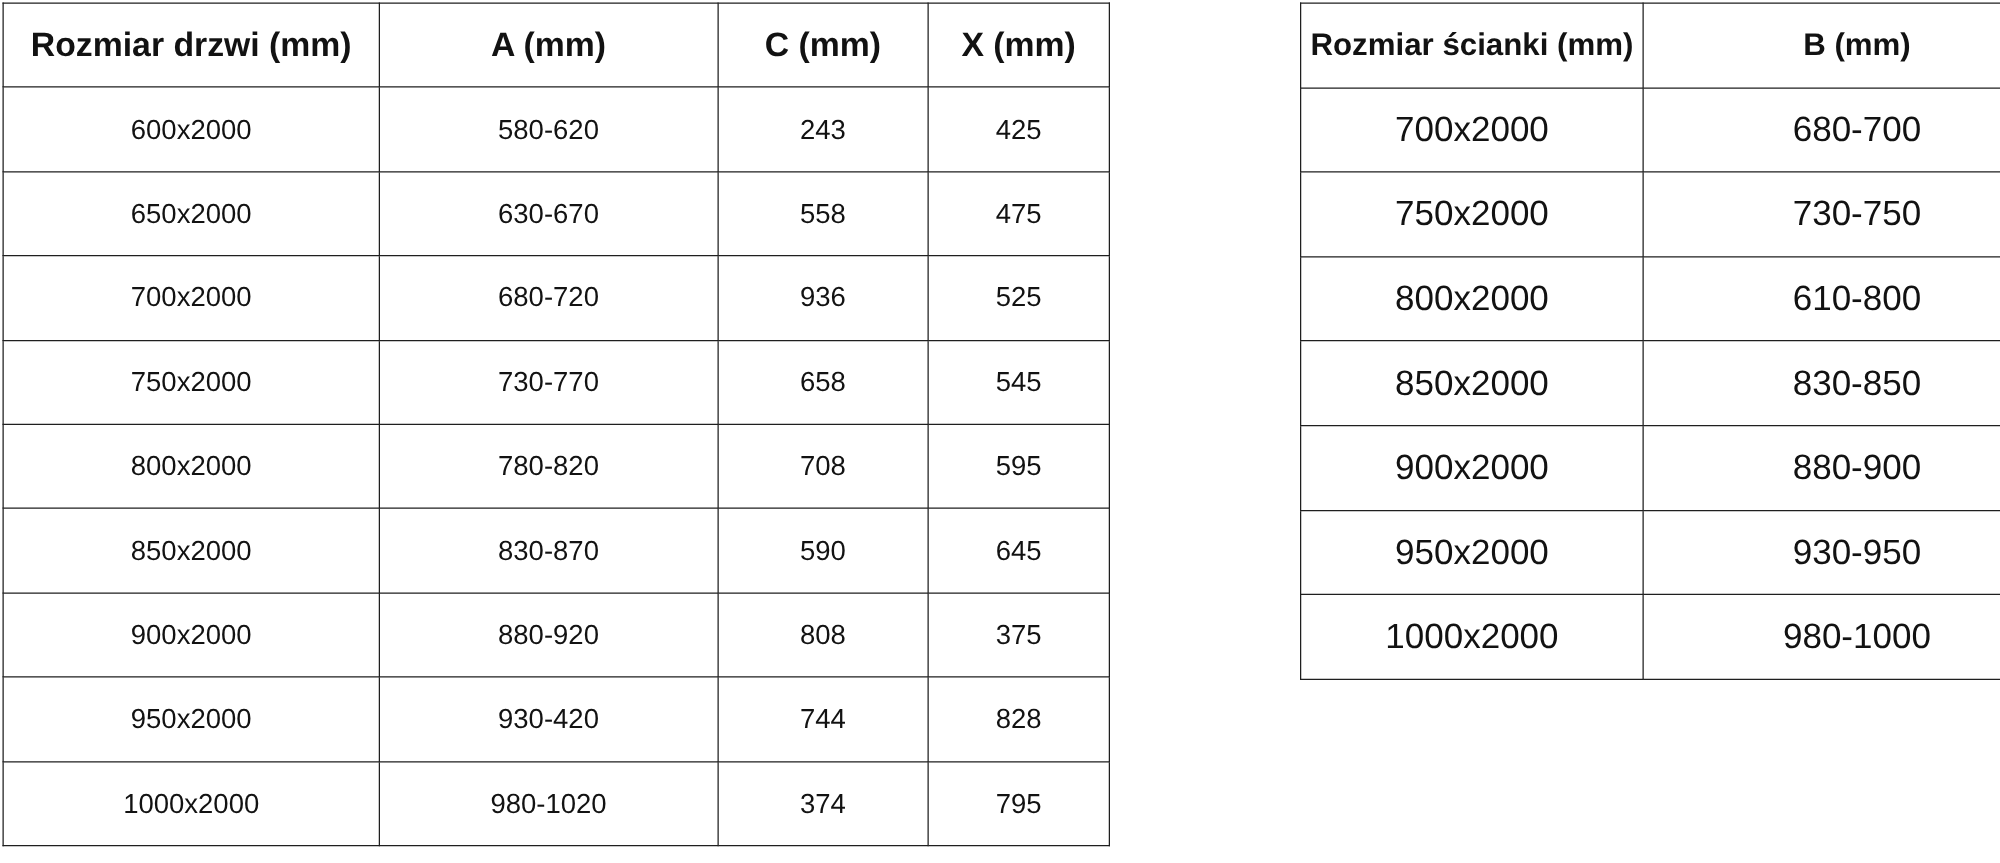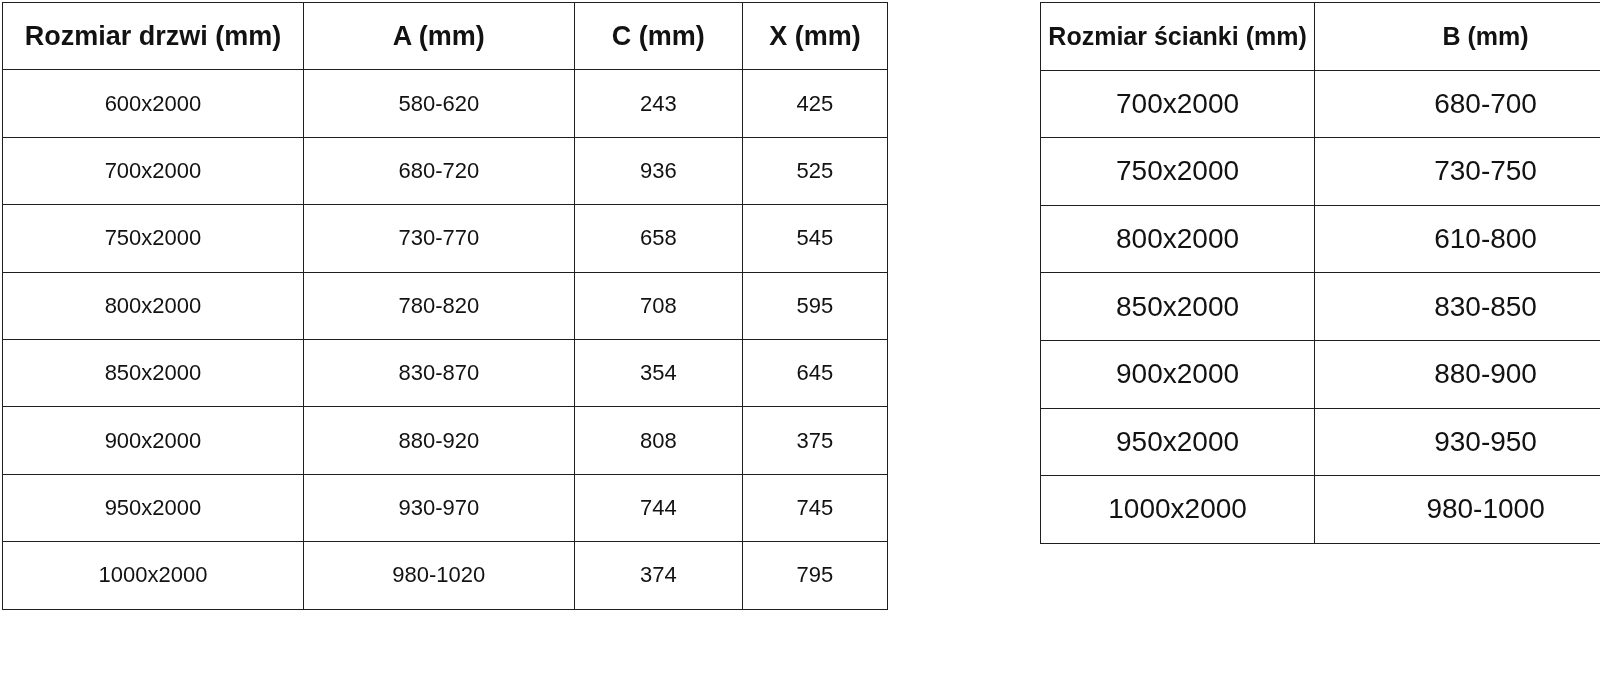--- a/index.html
+++ b/index.html
@@ -48,54 +48,60 @@
       </tr>
     </thead>
     <tbody>
       <tr>
         <td>600x2000</td>
         <td>580-620</td>
         <td>243</td>
         <td>425</td>
       </tr>
       <tr>
+        <td>650x2000</td>
+        <td>630-670</td>
+        <td>558</td>
+        <td>475</td>
+      </tr>
+      <tr>
         <td>700x2000</td>
         <td>680-720</td>
         <td>936</td>
         <td>525</td>
       </tr>
       <tr>
         <td>750x2000</td>
         <td>730-770</td>
         <td>658</td>
         <td>545</td>
       </tr>
       <tr>
         <td>800x2000</td>
         <td>780-820</td>
         <td>708</td>
         <td>595</td>
       </tr>
       <tr>
         <td>850x2000</td>
         <td>830-870</td>
-        <td>354</td>
+        <td>590</td>
         <td>645</td>
       </tr>
       <tr>
         <td>900x2000</td>
         <td>880-920</td>
         <td>808</td>
         <td>375</td>
       </tr>
       <tr>
         <td>950x2000</td>
-        <td>930-970</td>
+        <td>930-420</td>
         <td>744</td>
-        <td>745</td>
+        <td>828</td>
       </tr>
       <tr>
         <td>1000x2000</td>
         <td>980-1020</td>
         <td>374</td>
         <td>795</td>
       </tr>
     </tbody>
   </table>
 

